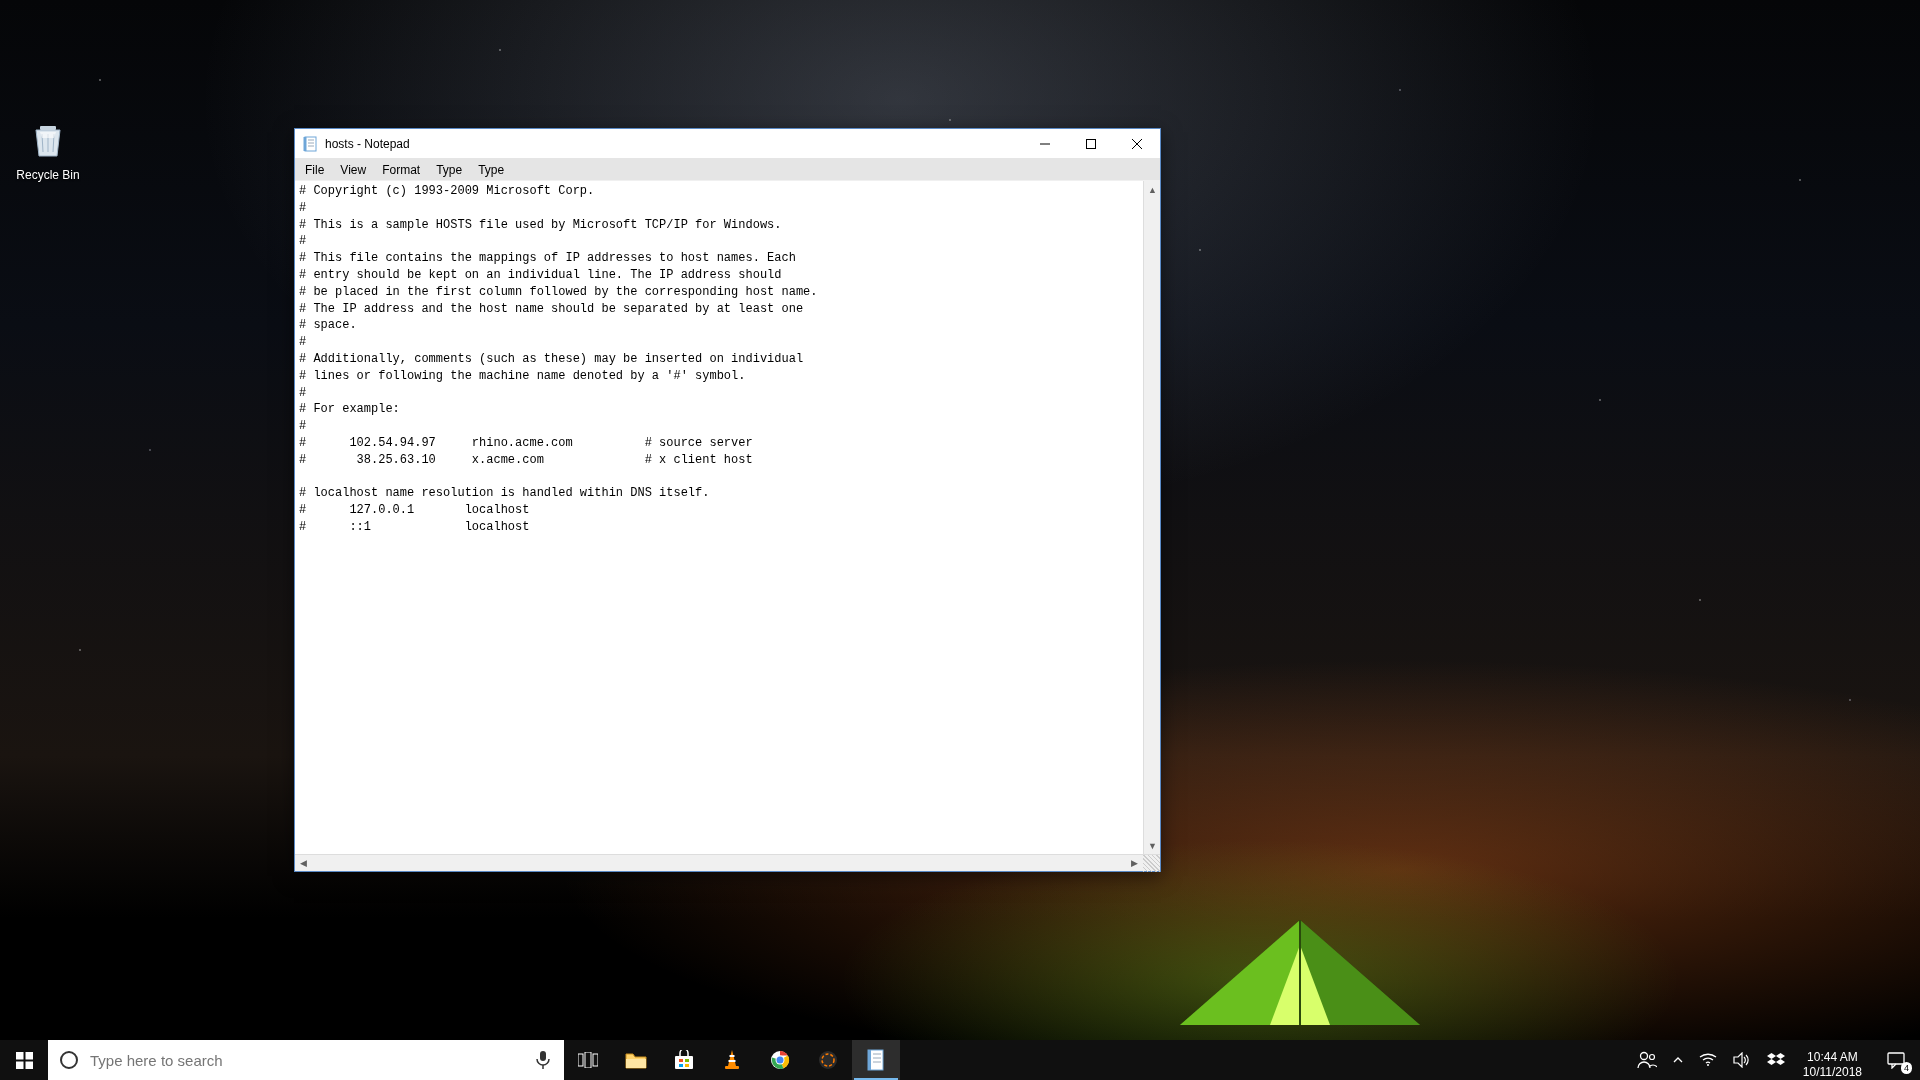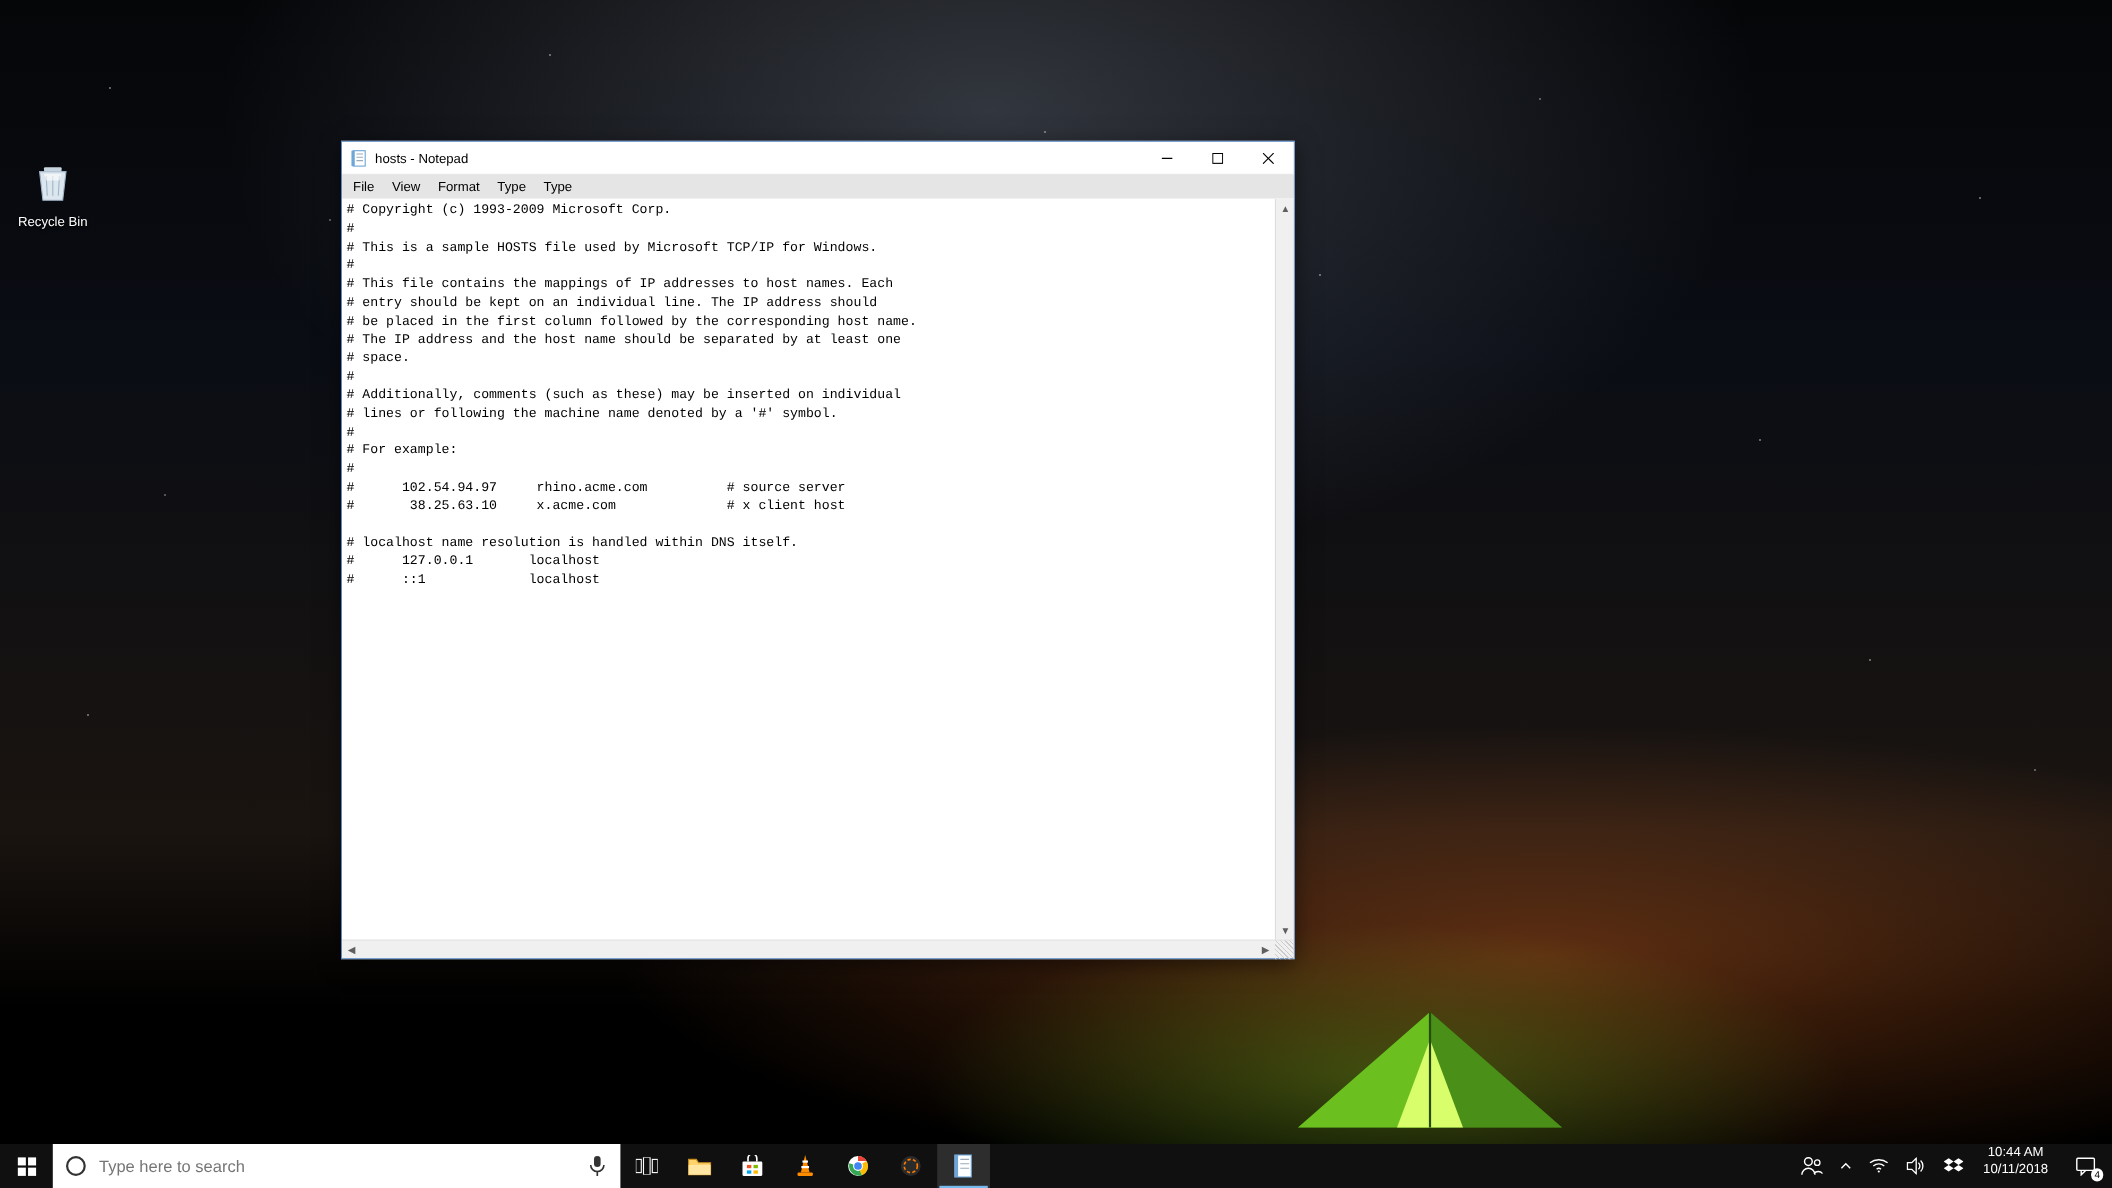--- a/index.html
+++ b/index.html
@@ -32,27 +32,27 @@
       radial-gradient(1px 1px at 1700px 600px,#fff,transparent),
       radial-gradient(1px 1px at 1850px 700px,#dde,transparent),
       radial-gradient(1px 1px at 80px 650px,#fff,transparent);
     background-repeat:repeat;
   }
   
   .tent { position:absolute; left:1160px; top:910px; width:280px; height:120px; pointer-events:none; }
   .tent svg { width:100%; height:100%; }
 
   
-  .desktop-icon { position:absolute; left:10px; top:144px; width:76px; text-align:center; color:#fff; font-size:12px; text-shadow:0 1px 2px #000; cursor:pointer; }
+  .desktop-icon { position:absolute; left:10px; top:118px; width:76px; text-align:center; color:#fff; font-size:12px; text-shadow:0 1px 2px #000; cursor:pointer; }
   .desktop-icon .icon { width:44px; height:44px; margin:0 auto 6px; display:flex; align-items:center; justify-content:center; }
   .desktop-icon .label { display:block; }
 
   
   .window {
-    position:absolute; left:310px; top:128px; width:867px; height:744px;
+    position:absolute; left:294px; top:128px; width:867px; height:744px;
     background:#fff; border:1px solid #5a8ac6; box-shadow:0 4px 18px rgba(0,0,0,0.5);
     display:flex; flex-direction:column;
   }
   .titlebar { height:30px; background:#fff; display:flex; align-items:center; padding-left:8px; font-size:12px; color:#000; border-bottom:1px solid #e5e5e5;}
   .titlebar .app-icon { width:16px; height:16px; margin-right:6px; display:flex; align-items:center; justify-content:center;}
   .titlebar .title { flex:1; }
   .win-controls { display:flex; height:100%; }
   .win-btn { width:46px; height:100%; display:flex; align-items:center; justify-content:center; font-family:inherit; background:transparent; border:none; }
   .win-btn svg { width:10px; height:10px; }
 
@@ -76,21 +76,21 @@
   
   .taskbar { position:absolute; left:0; bottom:0; width:100%; height:40px; background:#101010; display:flex; align-items:center; color:#fff; }
   .start-btn { width:48px; height:40px; display:flex; align-items:center; justify-content:center; }
   .search-box { width:516px; height:40px; background:#fff; display:flex; align-items:center; padding:0 12px; }
   .search-box .circle { width:18px; height:18px; border:2px solid #333; border-radius:50%; margin-right:12px;}
   .search-box input { flex:1; border:none; outline:none; font-size:15px; color:#666; background:transparent;}
   .search-box .mic { width:18px; height:18px; display:flex; align-items:center; justify-content:center; color:#333;}
   .task-icon { width:48px; height:40px; display:flex; align-items:center; justify-content:center; position:relative;}
   .task-icon.active { background:rgba(255,255,255,0.12); }
   .task-icon.active::after { content:""; position:absolute; bottom:0; left:2px; right:2px; height:2px; background:#76b9ed;}
-  .tray { margin-left:auto; display:flex; align-items:flex-start; height:100%; }
+  .tray { margin-left:auto; display:flex; align-items:flex-end; height:100%; }
   .tray-icon { height:40px; padding:0 8px; display:flex; align-items:center; justify-content:center; font-size:14px; }
   .clock { padding:0 10px; text-align:center; font-size:12px; line-height:1.25;}
   .notif { width:48px; height:40px; display:flex; align-items:center; justify-content:center; position:relative;}
   .notif .badge { position:absolute; bottom:6px; right:8px; background:#fff; color:#000; font-size:9px; border-radius:7px; padding:0 3px; line-height:12px;}
 </style>
 </head>
 <body>
 
 <div class="desktop">
   <div class="stars"></div>

